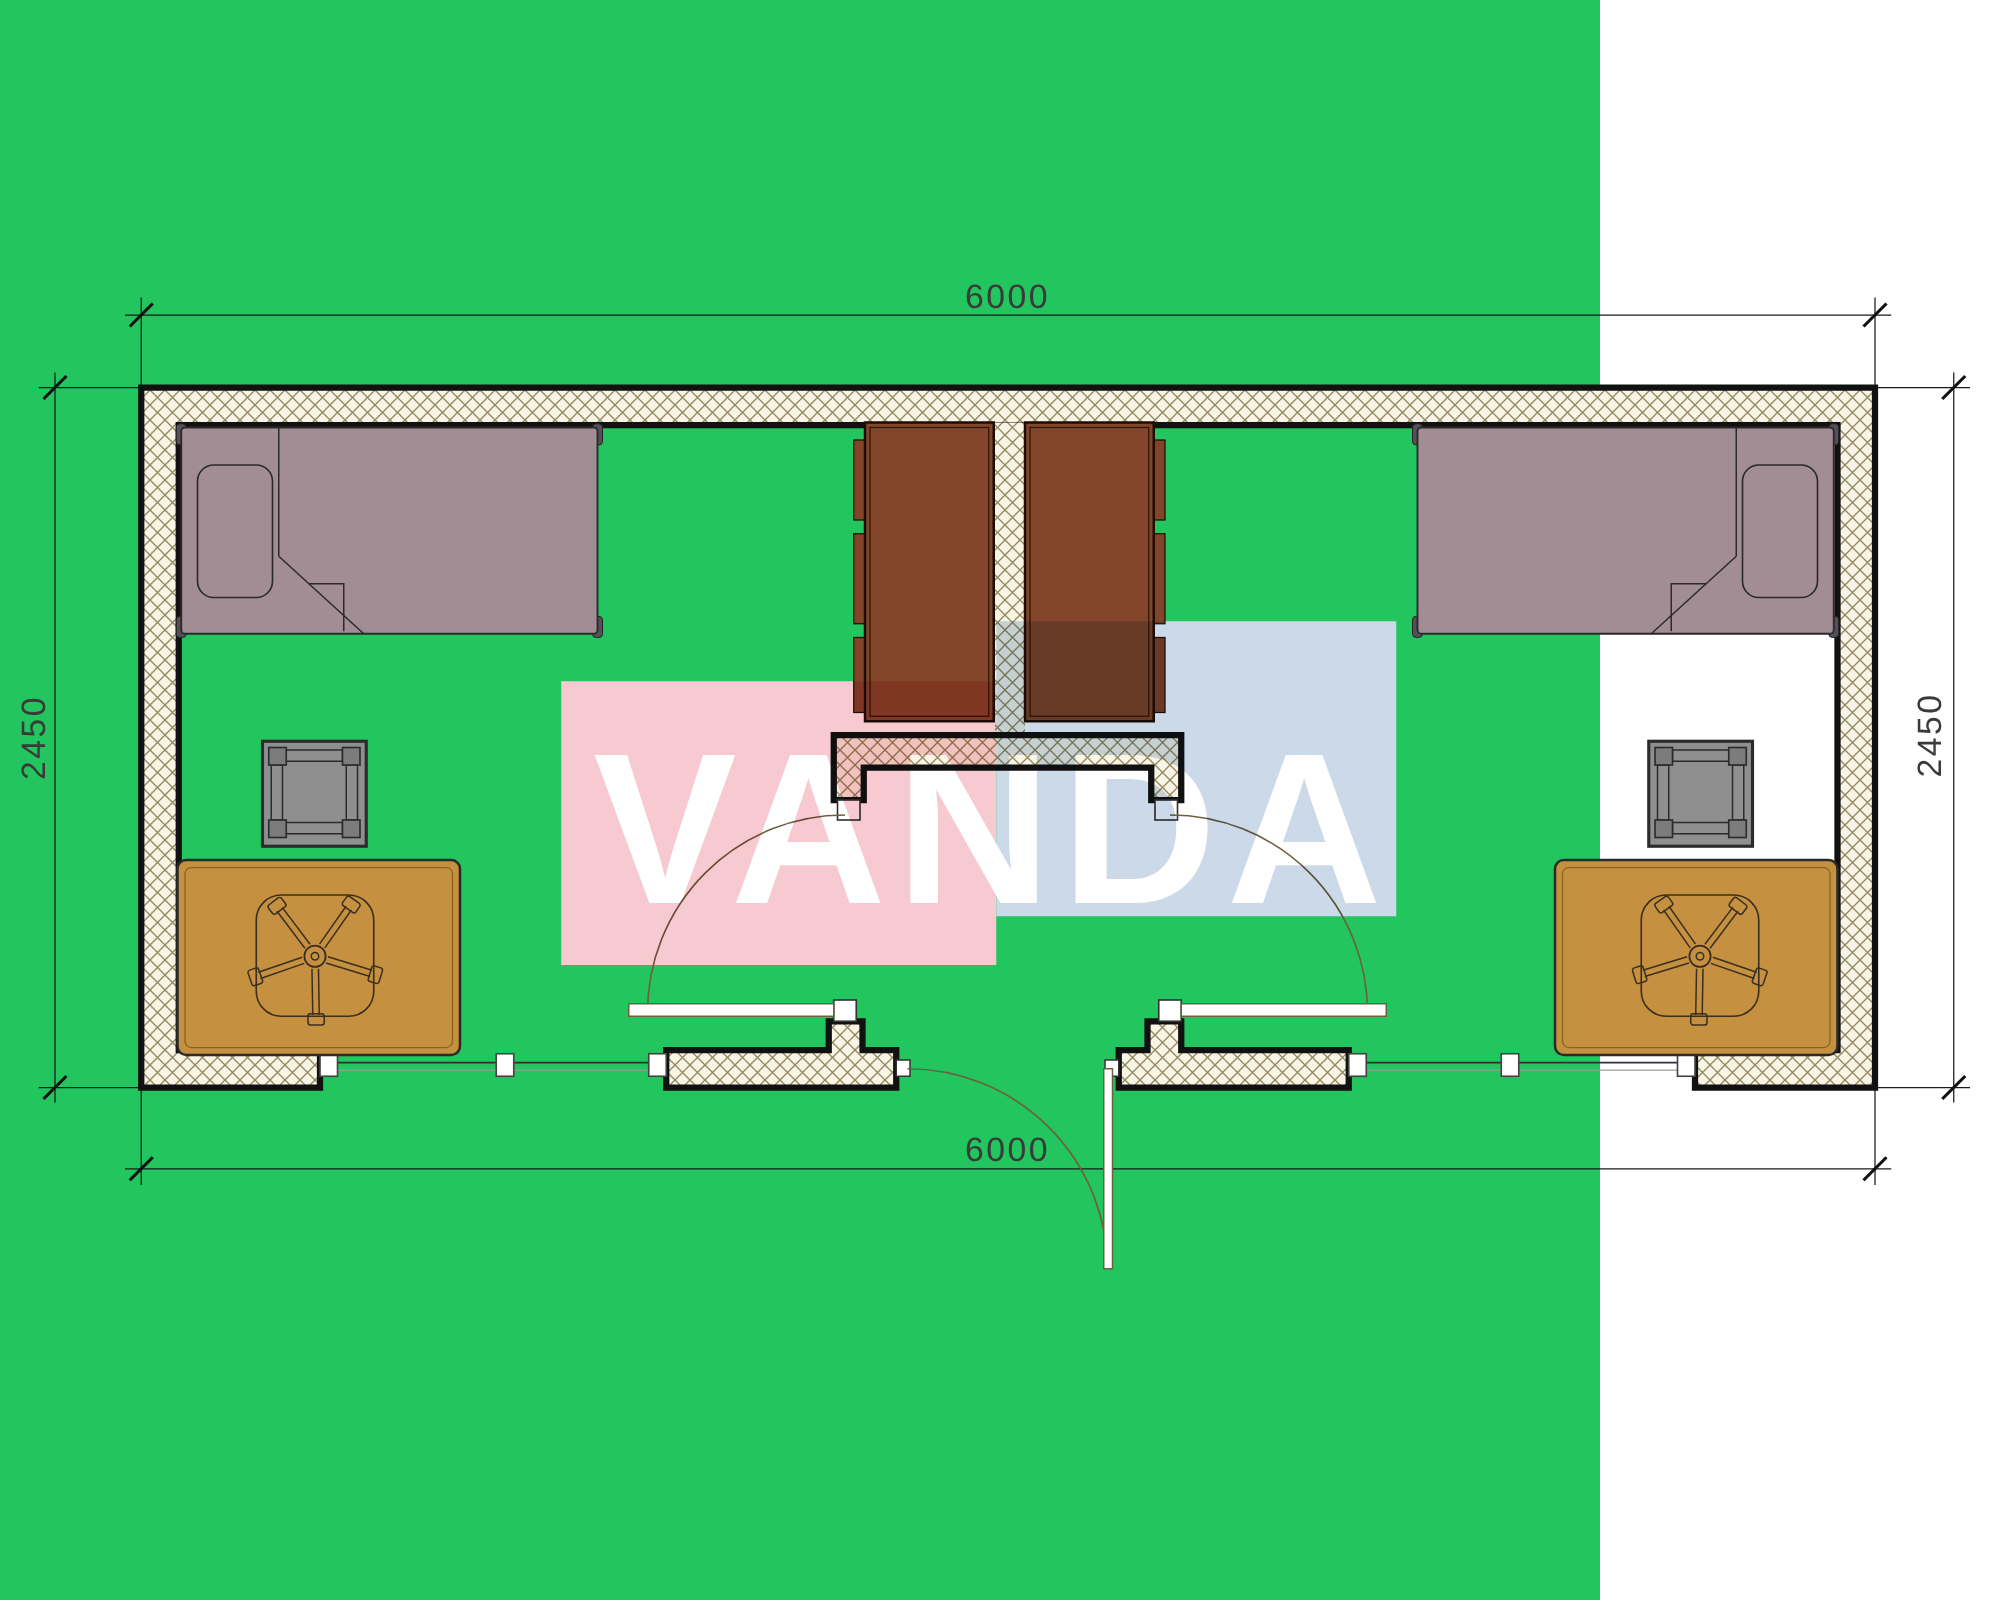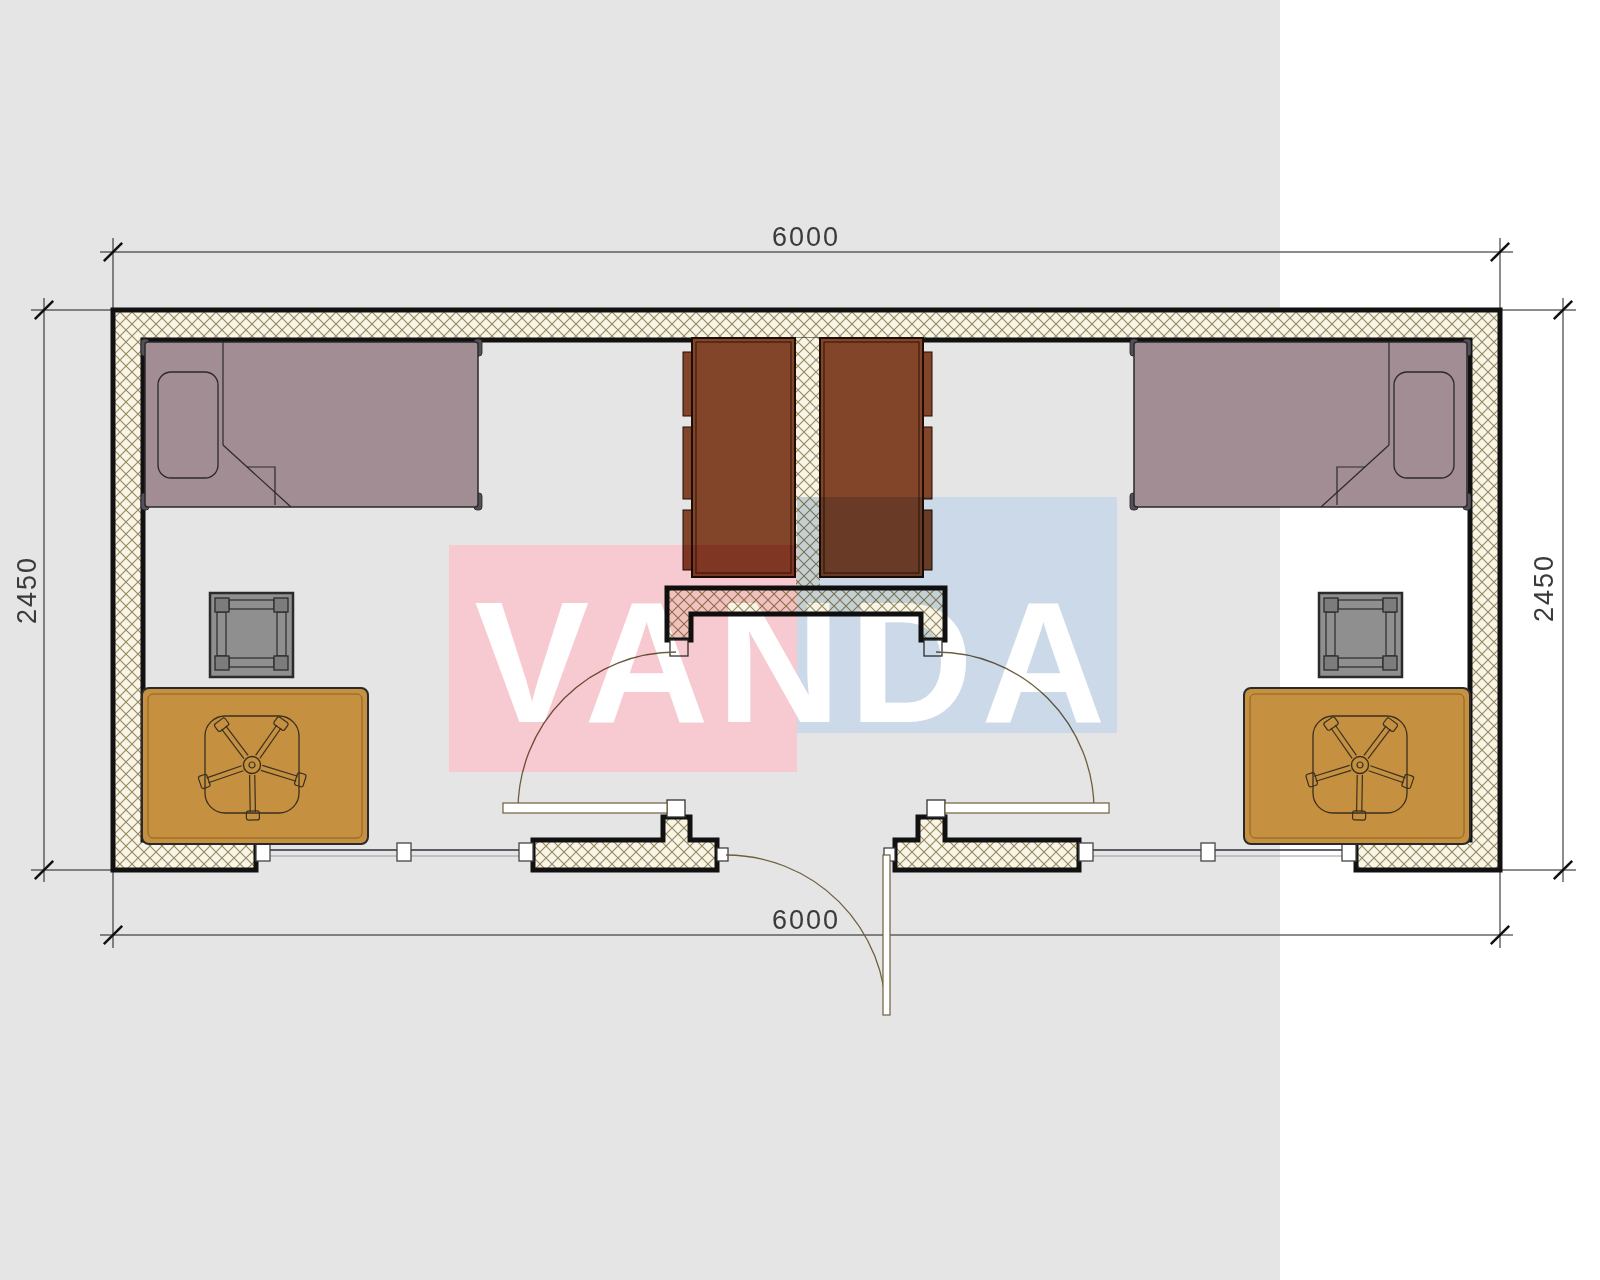--- a/index.html
+++ b/index.html
@@ -1,17 +1,17 @@
 <!DOCTYPE html>
 <html><head>
 <meta charset="utf-8">
 <style>
   html,body{margin:0;padding:0;background:#ffffff;width:1600px;height:1280px;overflow:hidden;
     font-family:"Liberation Sans",sans-serif;}
-  .canvas{position:relative;width:1280px;height:1280px;background:#e5e5e5;}
+  .canvas{position:relative;width:1280px;height:1280px;background:#22c55e;}
   svg{display:block;isolation:isolate;}
   .dim-text{font-family:"Liberation Sans",sans-serif;font-size:27px;letter-spacing:2px;fill:#3a3a3a;}
   .wm-text{font-family:"Liberation Sans",sans-serif;font-weight:bold;font-size:172px;letter-spacing:8px;fill:#ffffff;}
   .thin{stroke:#6e5f3e;stroke-width:1.3;fill:none;}
 </style>
 </head>
 <body>
 
 <div class="canvas">
 <svg width="1600" height="1280" viewBox="0 0 1600 1280" xmlns="http://www.w3.org/2000/svg">

